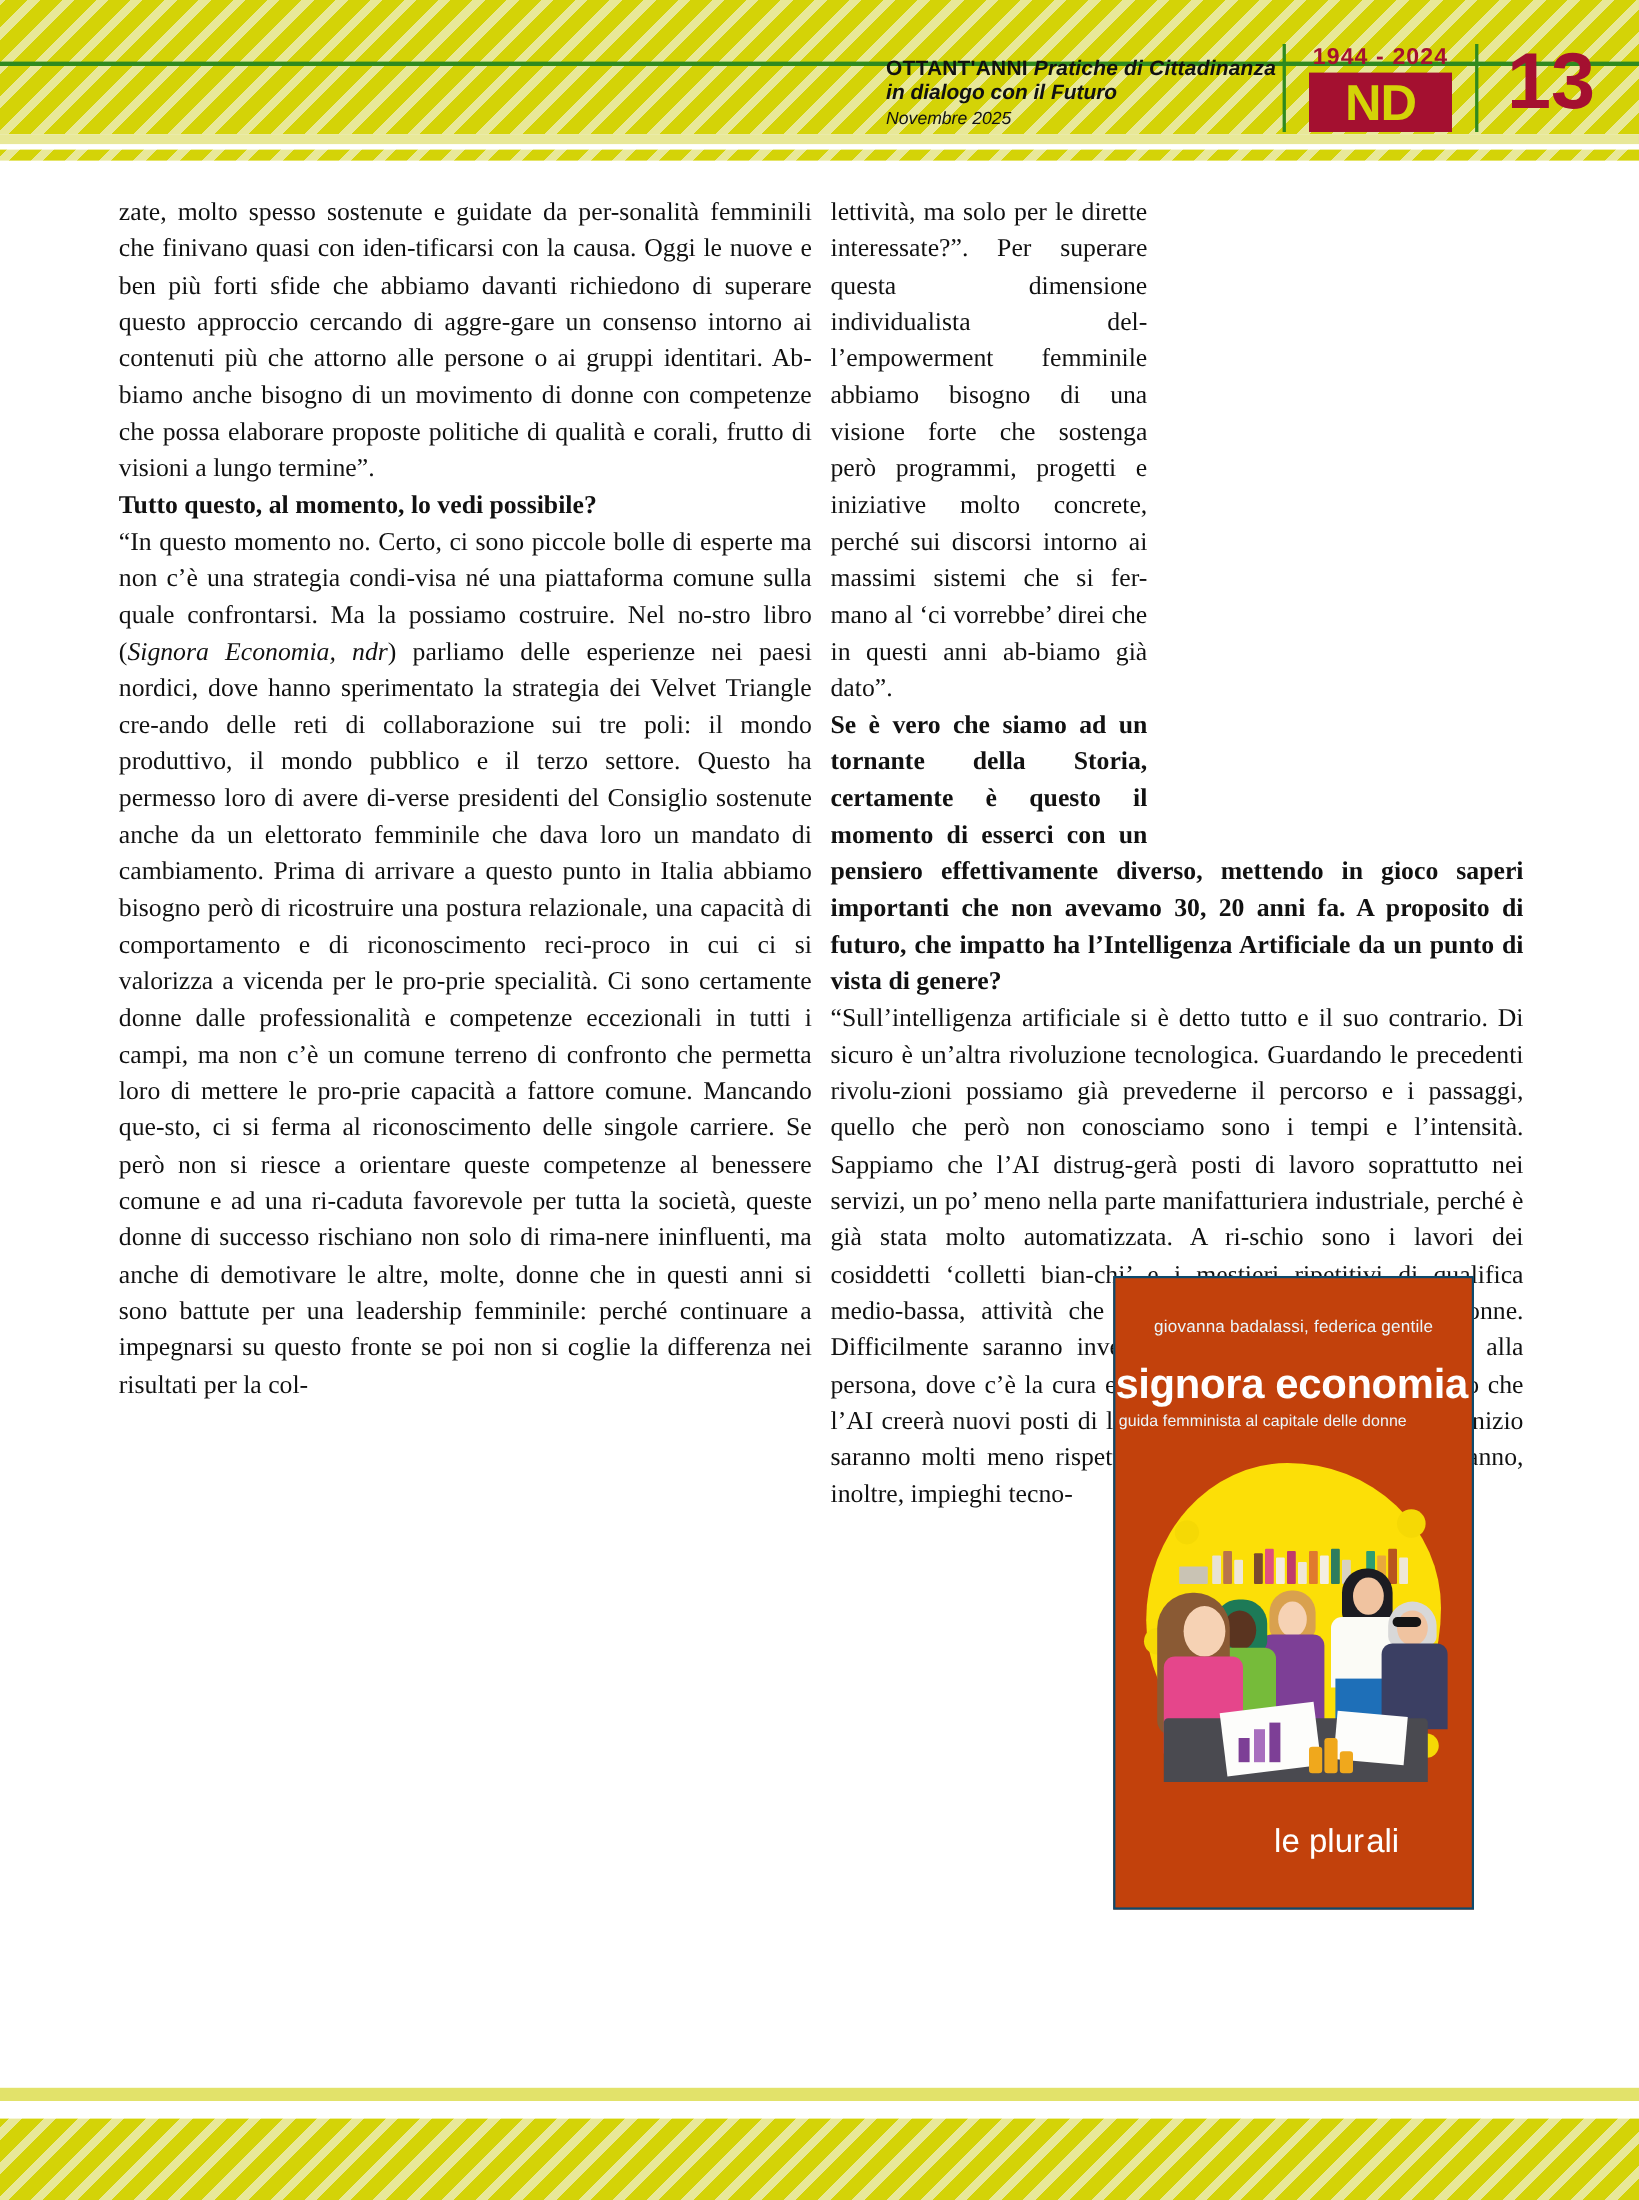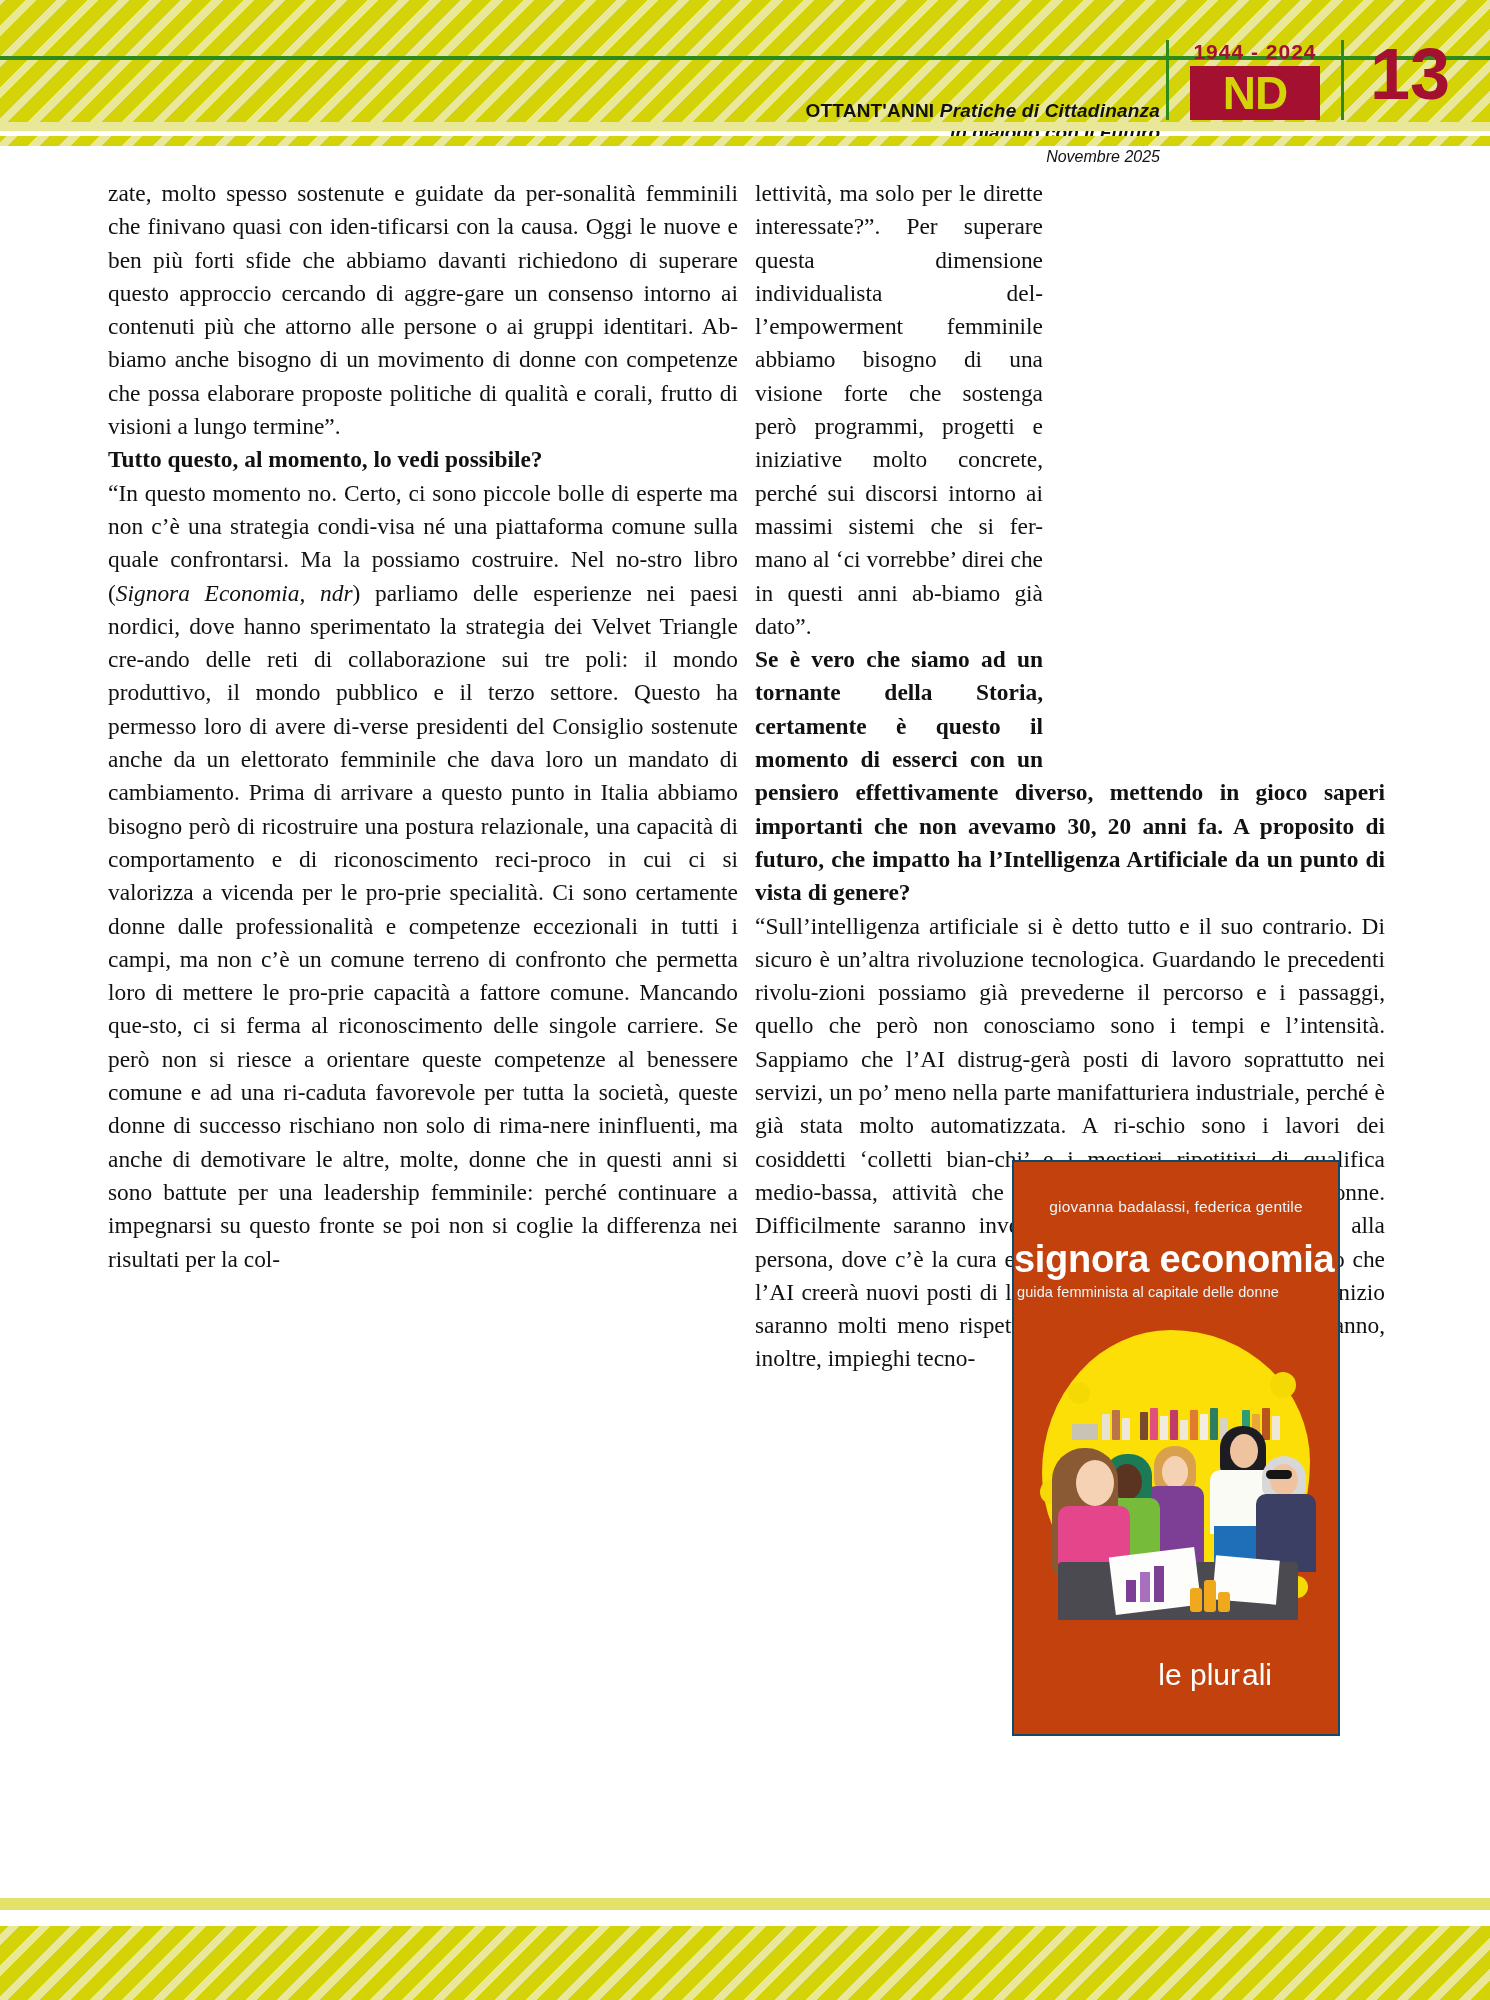--- a/index.html
+++ b/index.html
@@ -22,24 +22,22 @@
   }
   .masthead-rule{
     position:absolute;left:0;top:56px;width:1490px;height:4px;
     background:#2f8a1e;
   }
   .masthead-inner{
     position:absolute;left:0;top:0;width:1490px;height:122px;
   }
   .mast-titleblock{
     position:absolute;right:330px;top:52px;
-    text-align:right;
     font-family:"Liberation Sans", sans-serif;
     line-height:1.18;
-    margin-top:48px;
   }
   .mast-line1{font-size:19px;font-weight:700;color:#111;letter-spacing:.2px;}
   .mast-line1 .ital{font-style:italic;}
   .mast-line2{font-size:19px;font-weight:700;font-style:italic;color:#111;}
   .mast-date{font-size:16px;font-style:italic;color:#111;margin-top:3px;}
 
   .nd-block{
     position:absolute;right:160px;top:40px;
     width:150px;height:80px;
   }

